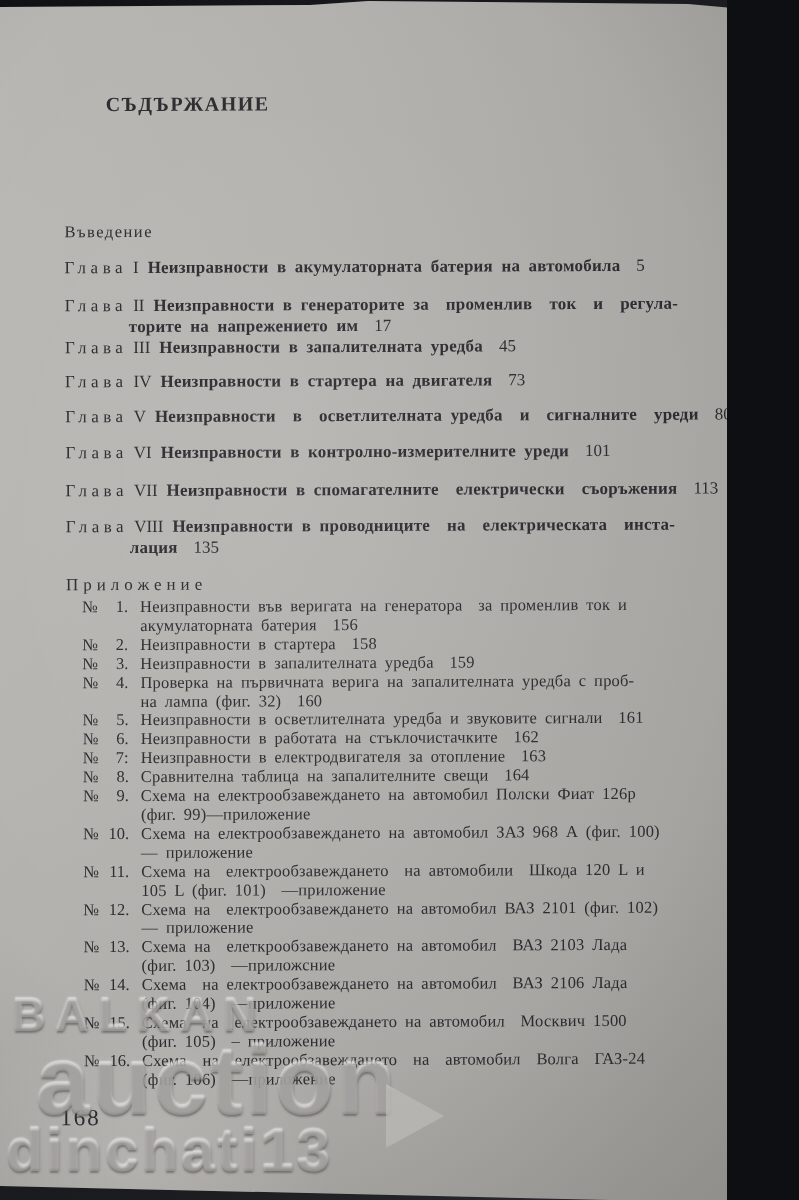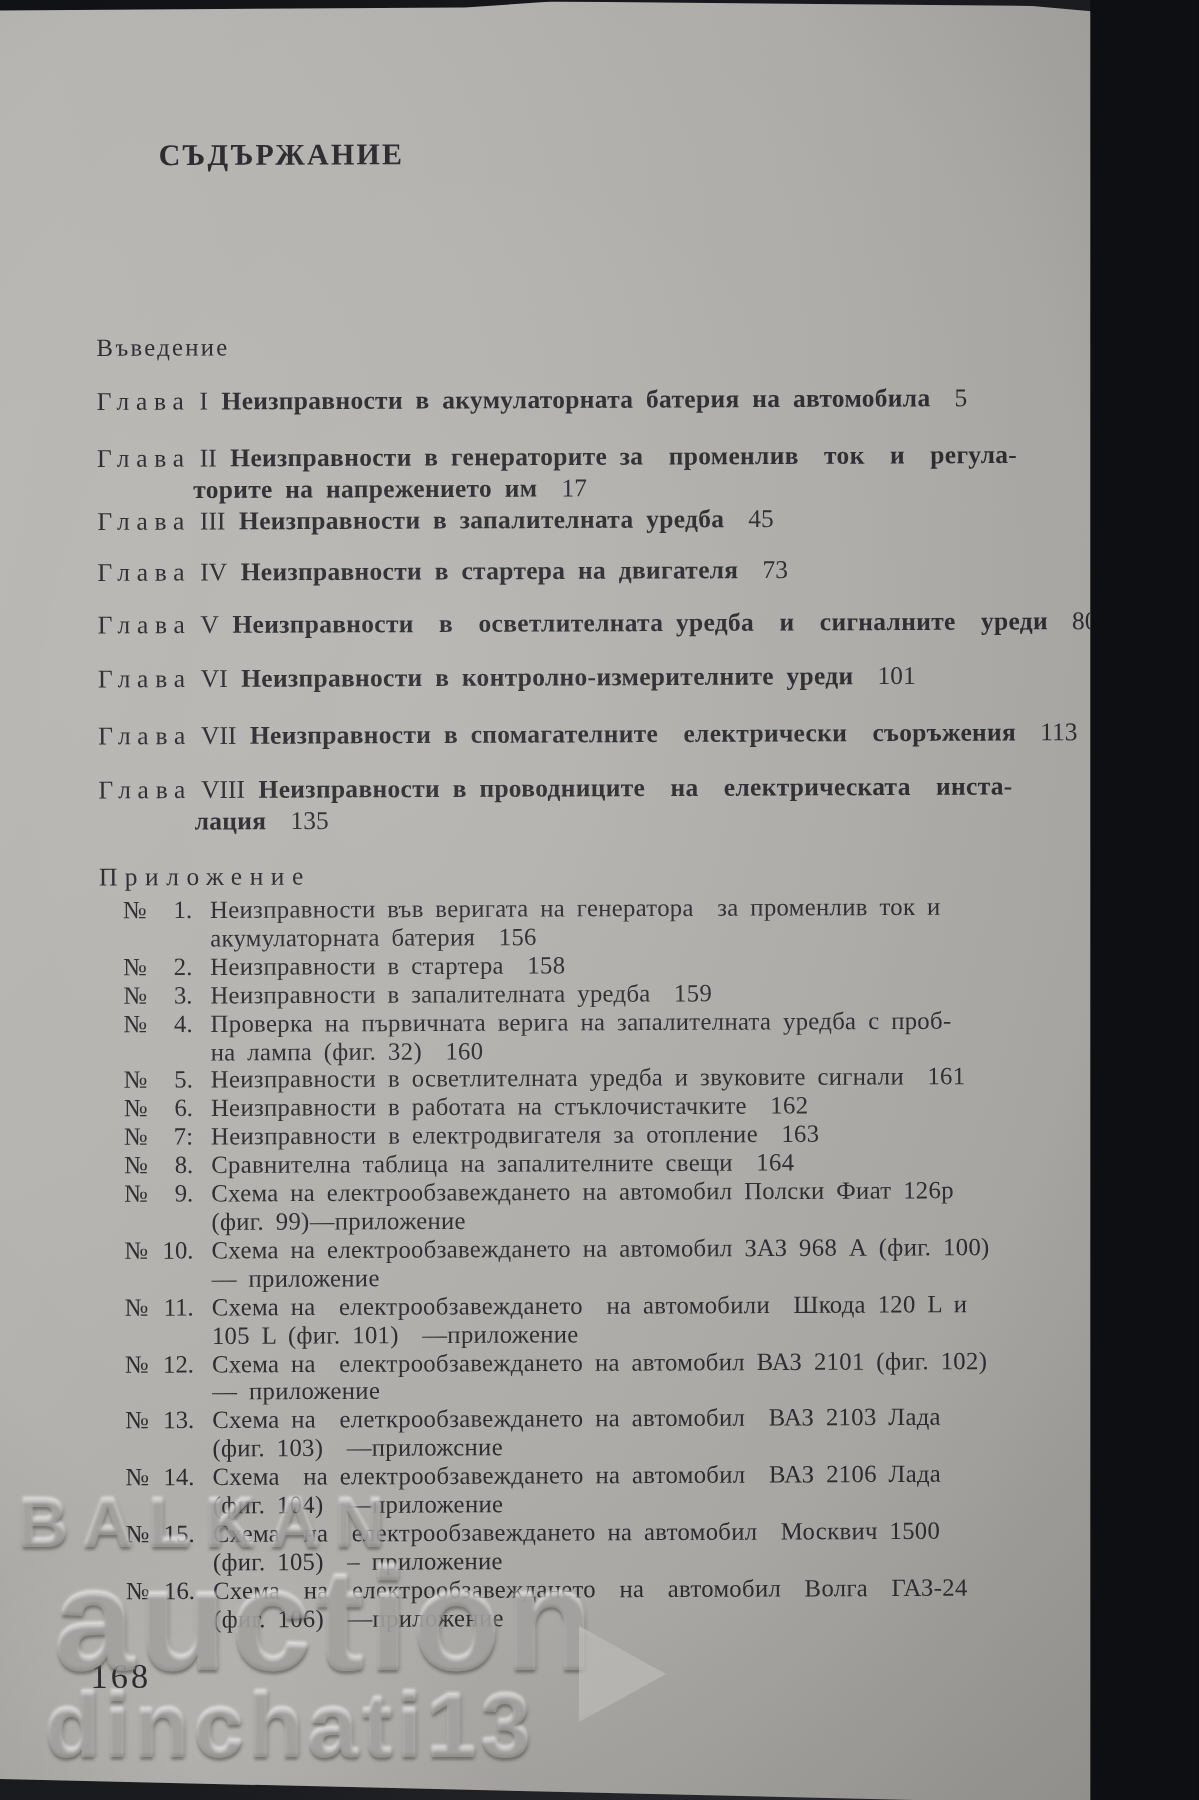--- a/index.html
+++ b/index.html
@@ -35,21 +35,21 @@
   .vignette{position:absolute;inset:0;pointer-events:none;
             background:radial-gradient(120% 95% at 42% 42%, rgba(255,255,255,0.06) 0%,
                        rgba(0,0,0,0) 50%, rgba(45,43,41,0.16) 85%, rgba(45,43,41,0.28) 100%);}
   .wm{position:absolute;font-family:"Liberation Sans","DejaVu Sans",sans-serif;font-weight:700;
       color:rgba(193,191,187,0.40);
       text-shadow:0 2px 2px rgba(78,76,73,0.50), 0 -2px 2px rgba(255,255,255,0.55),
                   2px 1px 2px rgba(110,108,105,0.28);
       pointer-events:none;}
   .wm-balkan{left:12px;top:988px;font-size:46px;letter-spacing:10px;}
   .wm-auction{left:0px;top:1026px;font-size:96px;letter-spacing:3px;padding-left:36px;}
-  .wm-seller{left:6px;top:1116px;font-size:60px;letter-spacing:3px;margin-left:24px;}
+  .wm-seller{left:6px;top:1116px;font-size:60px;letter-spacing:3px;}
   .wm-arrow{position:absolute;left:386px;top:1084px;width:58px;height:64px;
             background:rgba(196,194,190,0.55);
             clip-path:polygon(0 0,100% 50%,0 100%);
             filter:drop-shadow(0 3px 2px rgba(80,78,75,0.5)) drop-shadow(0 -2px 2px rgba(255,255,255,0.5));
             pointer-events:none;}
 </style>
 </head>
 <body>
 
 <div class="photo">

